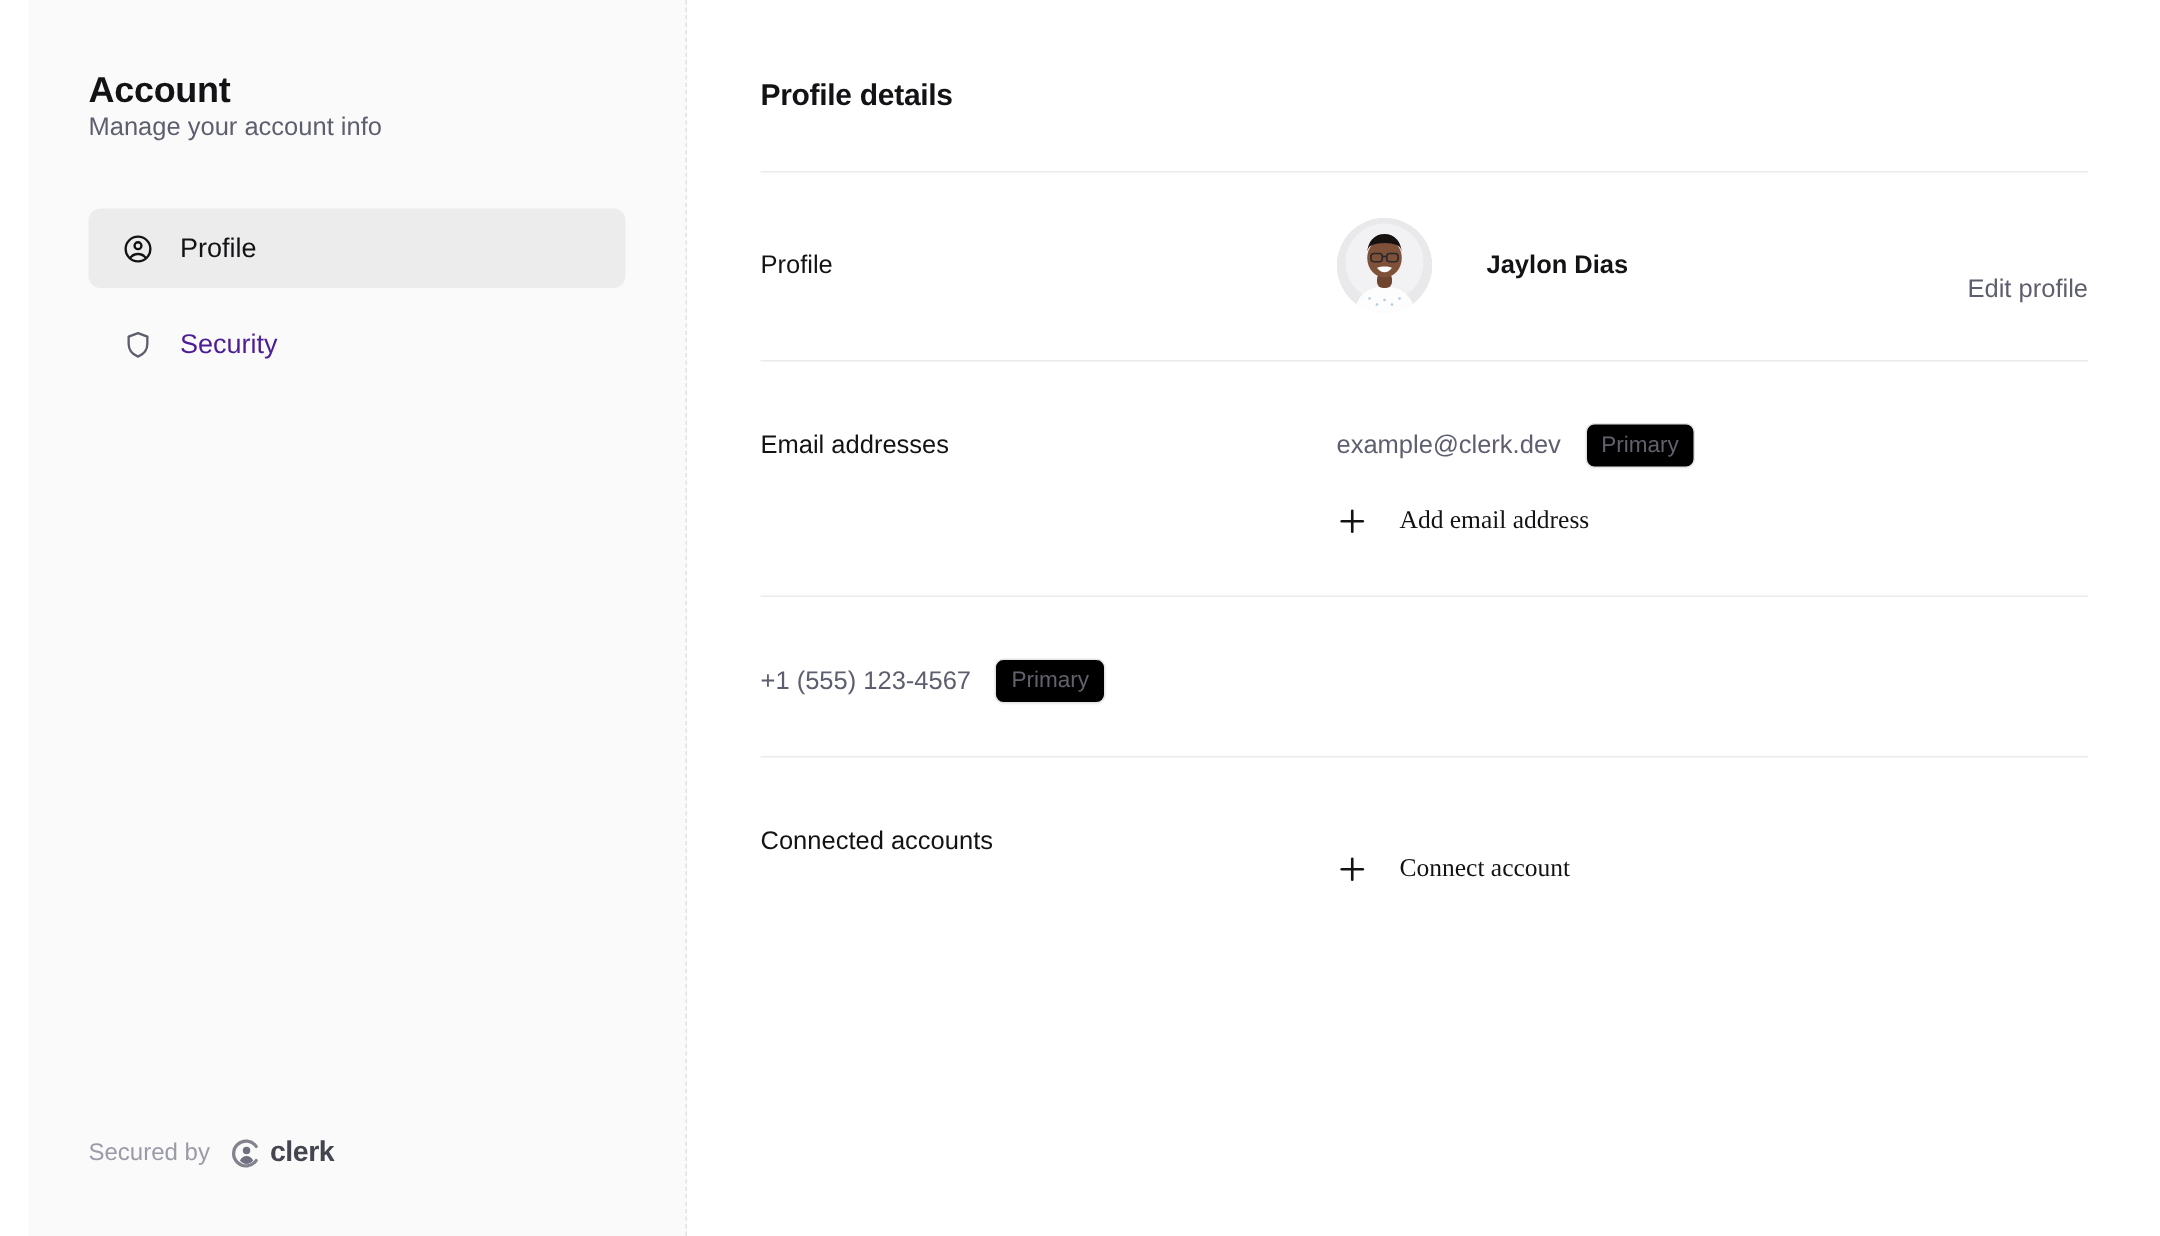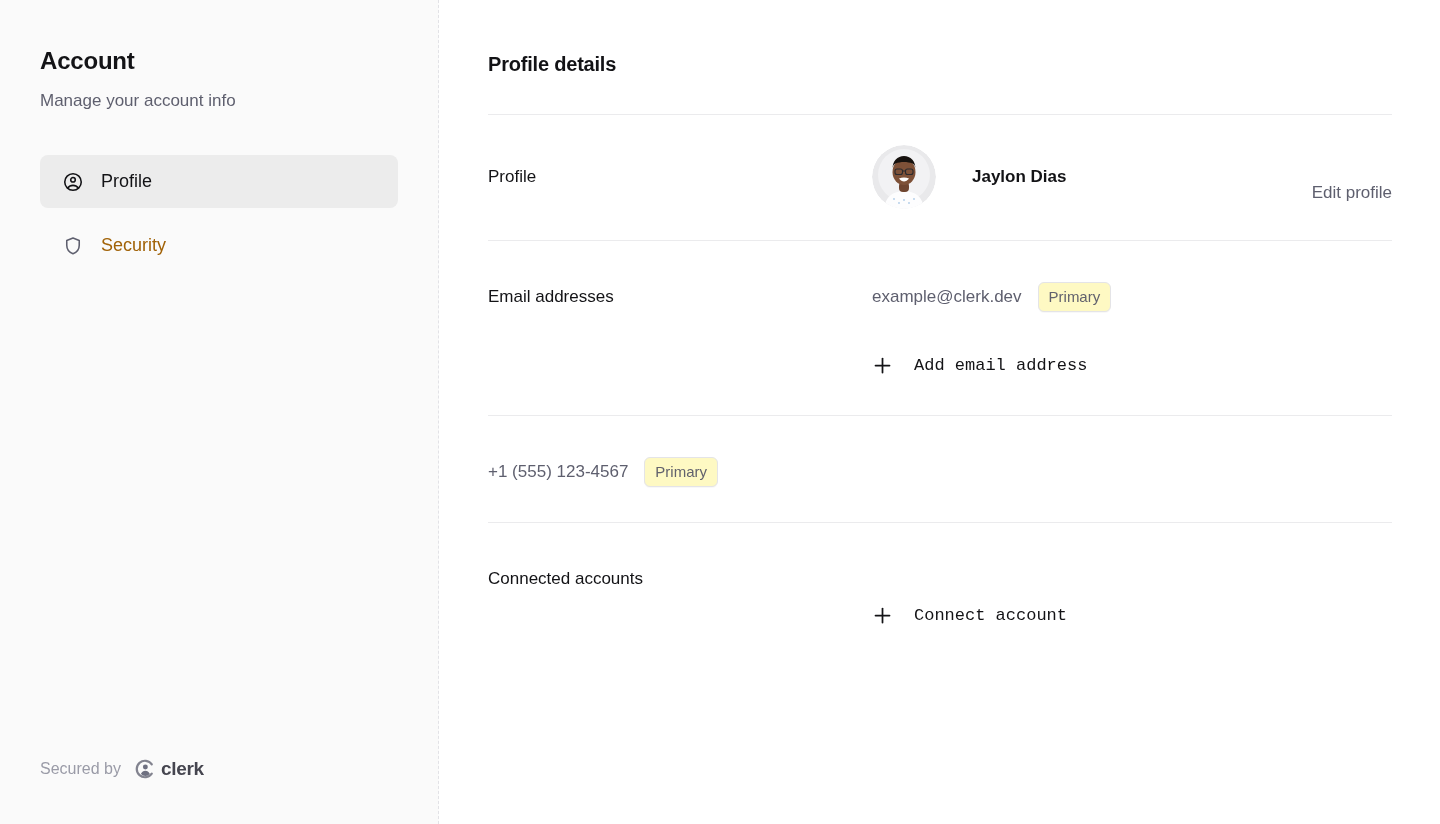--- a/index.html
+++ b/index.html
@@ -3,41 +3,41 @@
 <meta charset="utf-8">
 <style>
   * { margin:0; padding:0; box-sizing:border-box; }
   html,body { width:1440px; height:824px; overflow:hidden; }
   body {
     font-family: "Liberation Sans", "DejaVu Sans", sans-serif;
     background:#ffffff;
     color:#131316;
     -webkit-font-smoothing:antialiased;
   }
-  .app { display:flex; width:1440px; height:824px; }
+  .app { display:flex; width:1440px; height:824px;padding-left:19px; }
 
   
   .sidebar {
     width:439px; height:100%;
     background:#FAFAFA;
     border-right:1px dashed #E2E2E6;
     padding:47px 40px 40px 40px;
     position:relative;
     flex-shrink:0;
   }
   .sidebar-title { font-size:24px; font-weight:700; color:#131316; letter-spacing:-0.2px; }
-  .sidebar-subtitle { margin-top:16px; font-size:17px; color:#5E5F6E; }
+  .sidebar-subtitle { font-size:17px; color:#5E5F6E; }
   .nav { margin-top:44px; display:flex; flex-direction:column; gap:11px; }
   .nav-item {
     display:flex; align-items:center; gap:17px;
     height:53px; border-radius:8px; padding:0 22px;
     font-size:18px; cursor:pointer;
   }
   .nav-item.active { background:#ECECEC; color:#131316; font-weight:500; }
-  .nav-item.inactive { color:#a16207; font-weight:400; }
+  .nav-item.inactive { color:#4c1d95; font-weight:400; }
   .nav-item .icon { width:22px; height:22px; display:flex; align-items:center; justify-content:center; }
   .sidebar-footer {
     position:absolute; left:40px; bottom:44px;
     display:flex; align-items:center; gap:13px;
   }
   .secured-by { font-size:16px; color:#9A9BA7;text-align:right; }
   .clerk-brand { display:flex; align-items:center; gap:5px; }
   .clerk-word { font-size:19px; font-weight:700; color:#45454F; letter-spacing:-0.3px; }
 
   
@@ -58,34 +58,34 @@
   .action-link { font-size:17px; color:#5E5F6E; line-height:32px; cursor:pointer;margin-top:32px; }
   .row.profile .action-link { line-height:normal; }
 
   
   .section { padding:40px 0 34px 0; }
   .value-line { display:flex; align-items:center; line-height:32px; min-height:32px; }
   .value-text { font-size:17px; color:#5E5F6E; }
   .badge {
     margin-left:16px;
     font-size:15px; color:#62626D;
-    background:#fef9c3;
+    background:#000000;
     border:1px solid #E4E4E7;
     border-radius:6px;
     padding:4px 10px;
     line-height:20px;
     box-shadow:0 1px 1px rgba(0,0,0,0.03);
   }
   .add-btn {
-    margin-top:36px;
+    margin-top:18px;
     display:flex; align-items:center; gap:21px;
     min-height:32px;
     font-size:17px; font-weight:500; color:#131316;
     cursor:pointer; background:none; border:none;
-    font-family:Liberation Mono, monospace; padding:0;
+    font-family:Liberation Serif, serif; padding:0;
   }
   .plus { width:21px; height:21px; display:flex; align-items:center; justify-content:center; }
 
   .connected-value { display:flex; align-items:center; gap:14px; }
   .g-icon { width:28px; height:28px; flex-shrink:0; display:flex; }
   .sep-dot { color:#9A9BA7; font-size:17px; }
 </style>
 </head>
 <body>
 

